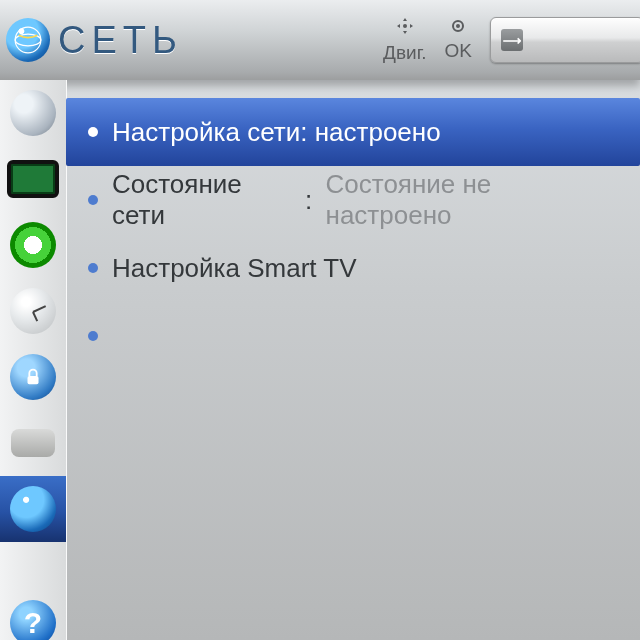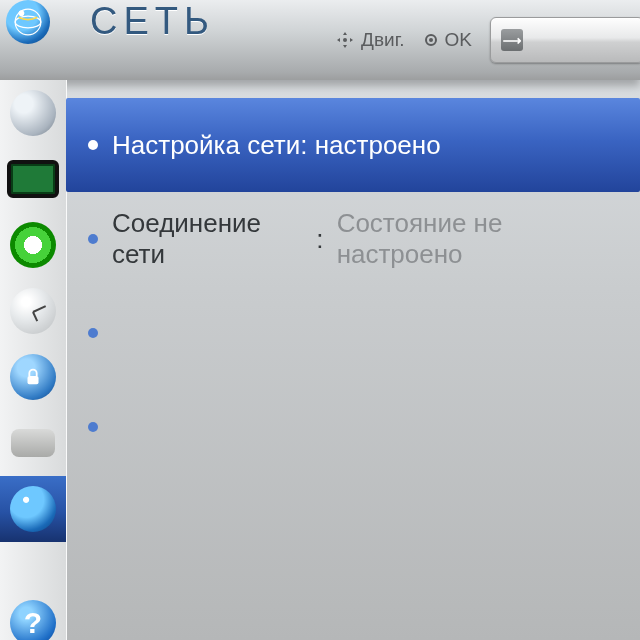--- a/index.html
+++ b/index.html
@@ -1,27 +1,27 @@
 <!DOCTYPE html>
 <html><head>
 <meta charset="utf-8">
 <style>
   html,body{margin:0;padding:0;width:640px;height:640px;overflow:hidden;font-family:Arial,Helvetica,sans-serif;}
   .screen{width:640px;height:640px;background:linear-gradient(180deg,#dfe3e6 0%,#c9ccce 45%,#b5b7b8 100%);position:relative;}
   
   .header{position:absolute;left:0;right:0;top:0;height:80px;
     background:linear-gradient(180deg,#ebedef 0%,#cfd3d5 40%,#a8abad 90%,#9c9e9f 100%);
-    box-shadow:0 6px 8px rgba(0,0,0,.25);display:flex;gap:32px;}
+    box-shadow:0 6px 8px rgba(0,0,0,.25);display:flex;align-items:center;}
   .title-icon{width:44px;height:44px;border-radius:50%;margin:0 8px 0 6px;
     background:radial-gradient(circle at 35% 30%, #fff 0 6%, #6ec8ff 8% 40%, #1a6ab8 70%, #0a3c78 100%);
     display:flex;align-items:center;justify-content:center;}
   .title-icon svg{width:28px;height:28px;}
   .page-title{color:#33597f;font-size:38px;letter-spacing:6px;font-weight:500;text-shadow:0 1px 0 #fff;}
   .nav-hints{margin-left:auto;display:flex;align-items:center;gap:4px;color:#5a5c5e;font-size:19px;}
-  .hint{display:flex;align-items:center;gap:6px;margin-right:14px;}
+  .hint{display:flex;align-items:center;gap:6px;margin-right:14px;flex-direction:column;}
   .hint .glyph{display:inline-flex;align-items:center;justify-content:center;}
   .exit-btn{height:44px;width:132px;margin-right:-4px;
     background:linear-gradient(180deg,#fefefe 0%,#e8e9ea 45%,#cfd0d1 55%,#b9babb 100%);
     border:1px solid #9a9b9c;border-radius:6px;display:flex;align-items:center;gap:10px;
     padding:0 10px;color:#3d3f41;font-size:24px;box-shadow:inset 0 1px 0 #fff,0 1px 2px rgba(0,0,0,.3);}
   .exit-btn .exit-ico{width:22px;height:22px;background:linear-gradient(180deg,#9a9d9f,#6b6e70);border-radius:3px;display:flex;align-items:center;justify-content:center;color:#fff;font-size:13px;font-weight:bold;}
   
   .sidebar{position:absolute;left:0;top:80px;bottom:0;width:66px;
     background:linear-gradient(90deg,#f2f3f4 0%,#d9dbdc 100%);
     border-right:1px solid rgba(255,255,255,.6);}
@@ -36,21 +36,21 @@
   .ico-clock:before{width:14px;height:2px;transform:rotate(-25deg);}
   .ico-clock:after{width:10px;height:2px;transform:rotate(65deg);}
   .ico-lock{background:radial-gradient(circle at 35% 30%,#9fd7ff 0 20%,#2f79c3 70%,#0c3a78 100%);}
   .ico-lock svg{width:22px;height:22px;}
   .ico-tools{background:linear-gradient(180deg,#d9dad9,#a9aaa8);border-radius:8px;height:28px;width:44px;}
   .ico-net{background:radial-gradient(circle at 35% 30%, #fff 0 6%, #6ec8ff 8% 40%, #1a6ab8 70%, #0a3c78 100%);}
   .sb-gap{height:48px;}
   .ico-help{background:radial-gradient(circle at 35% 30%,#8fd3ff 0 15%,#1e6ec7 70%,#0b3d86 100%);color:#fff;font-size:30px;font-weight:bold;}
   
   .content{position:absolute;left:66px;right:0;top:80px;bottom:0;padding:18px 0 0 0;}
-  .row{height:62px;display:flex;align-items:center;font-size:26px;color:#34383b;padding:16px 22px;position:relative;}
+  .row{height:62px;display:flex;align-items:center;font-size:26px;color:#34383b;padding:3px 22px;position:relative;}
   .row .bullet{width:10px;height:10px;border-radius:50%;margin-right:14px;flex:none;}
   .row .bullet{background:#4e7ccf;}
   .row.selected{background:linear-gradient(180deg,#5a86de 0%,#3a64c2 45%,#22449b 100%);
     color:#fff;border-radius:2px;margin:0;}
   .row.selected .bullet{background:#fff;}
   .row .value{color:#8d9093;margin-left:6px;}
 </style>
 </head>
 <body>
 
@@ -125,25 +125,26 @@
 
   <div class="content">
     <div class="row selected">
       <span class="bullet"></span>
       <span>Настройка сети</span>
         <span>:&nbsp;</span>
       <span>настроено</span>
     </div>
     <div class="row">
       <span class="bullet"></span>
-      <span>Соединение сети</span>
+      <span>Состояние сети</span>
         <span>&nbsp;:&nbsp;</span>
       <span class="value">Состояние не настроено</span>
     </div>
     <div class="row">
       <span class="bullet"></span>
+      <span>Настройка Smart TV</span>
     </div>
     <div class="row">
       <span class="bullet"></span>
     </div>
   </div>
 
 </div>
 
 </body></html>

